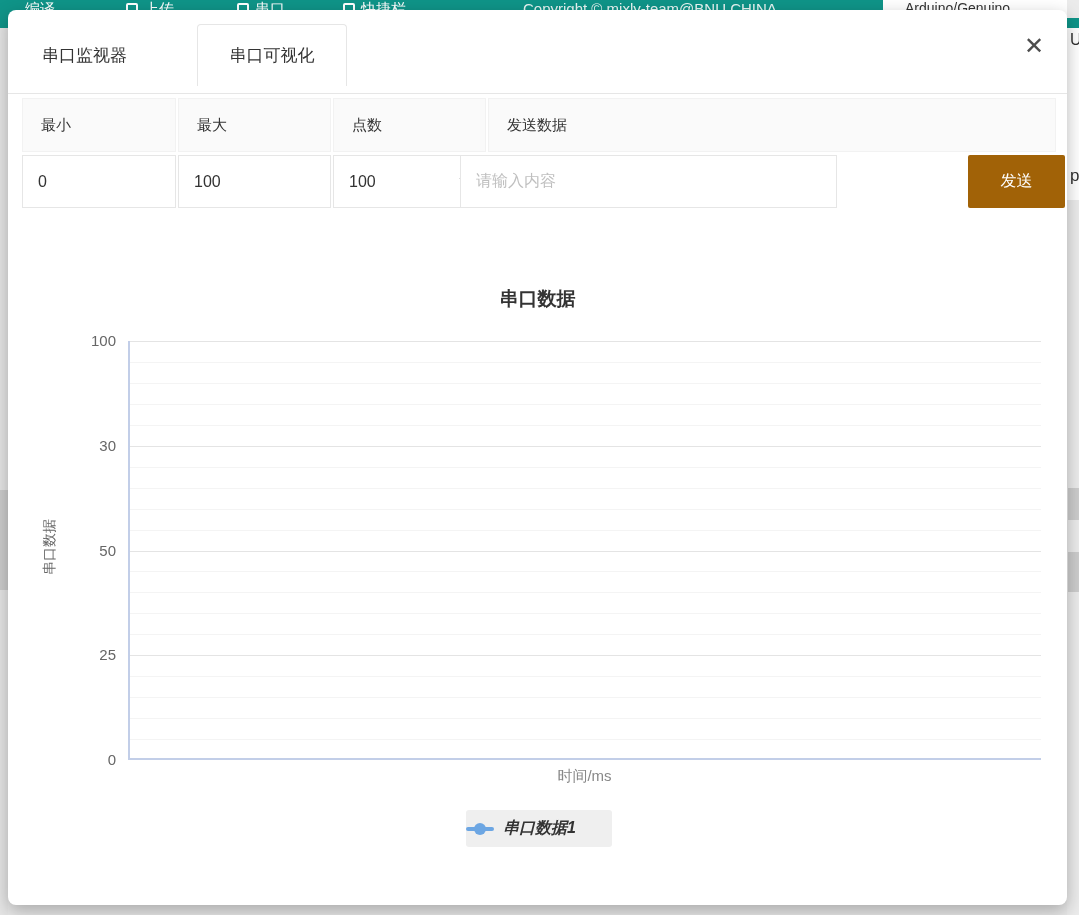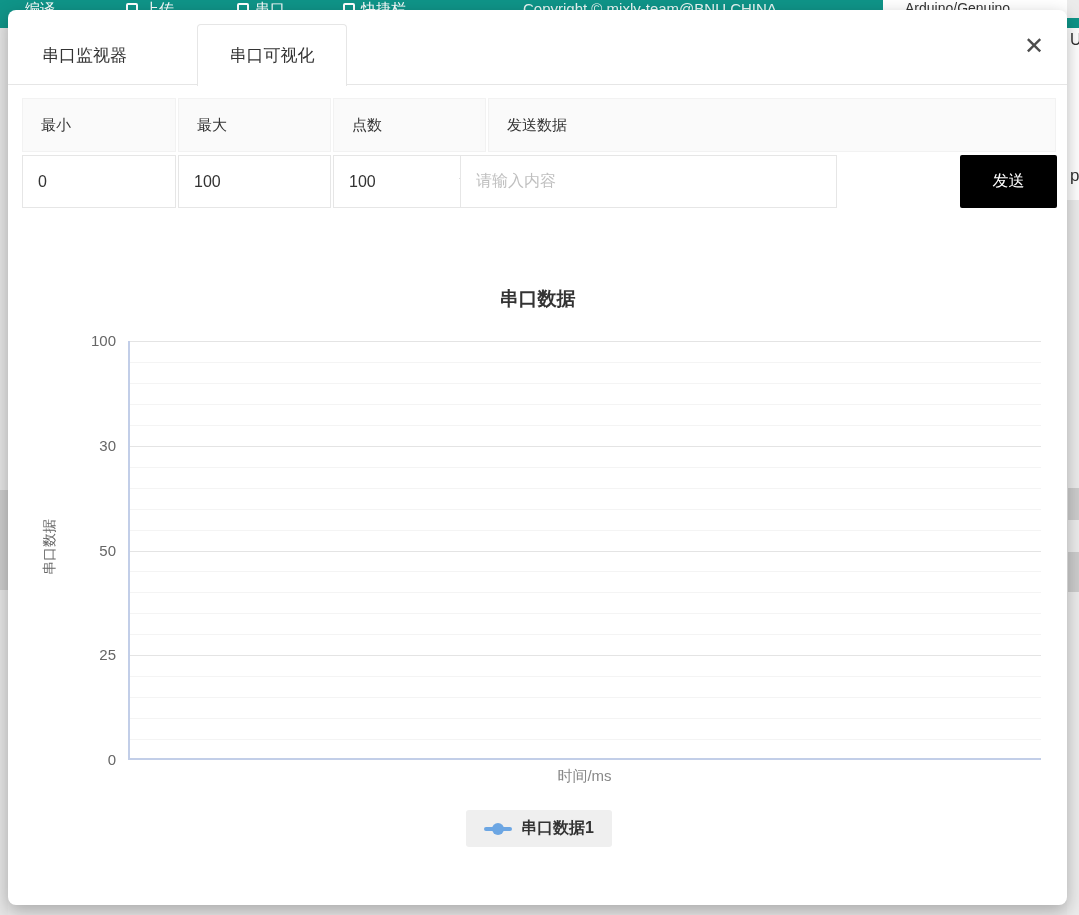--- a/index.html
+++ b/index.html
@@ -25,21 +25,21 @@
   #right-thumb1 { left:1068px; top:488px; width:11px; height:32px; }
   #right-thumb2 { left:1068px; top:552px; width:11px; height:40px; }
   #left-strip { left:0; top:28px; width:8px; height:887px; background:#e6e6e6; }
   #left-thumb { left:0; top:490px; width:8px; height:100px; }
 
   
   #modal { left:8px; top:10px; width:1059px; height:895px; background:#ffffff;
     border-radius:8px; box-shadow:0 6px 18px rgba(0,0,0,.28); }
 
   
-  #tabbar { left:0; top:0; width:1059px; height:75px; border-bottom:1px solid #e6e6e6; }
+  #tabbar { left:0; top:0; width:1059px; height:84px; border-bottom:1px solid #e6e6e6; }
   .tab { position:absolute; top:14px; height:62px; display:flex; align-items:center;
     justify-content:center; font-size:17px; color:#333; cursor:pointer; }
   #tab-monitor { left:4px; width:145px; }
   #tab-visual { left:149px; width:150px; background:#fff; border:1px solid #e6e6e6;
     border-bottom:none; border-radius:4px 4px 0 0; z-index:2; height:62px;margin-left:40px; }
   #close-btn { left:1008px; top:18px; width:36px; height:36px; font-size:24px; color:#4d4d4d;
     display:flex; align-items:center; justify-content:center; cursor:pointer; }
 
   
   .hcell { position:absolute; top:88px; height:54px; background:#fafafa; border:1px solid #f2f2f2;
@@ -70,21 +70,21 @@
   .grid { position:absolute; left:0; width:100%; height:1px; }
   .grid.major { background:#e4e4e4; }
   .grid.minor { background:#f4f4f4; }
   .ytick { position:absolute; width:48px; text-align:right; font-size:15px; color:#666; }
   #y-name { left:-18px; top:528px; width:120px; height:18px; text-align:center;
     font-size:14px; color:#666; transform:rotate(-90deg); }
   #x-name { left:120px; top:757px; width:913px; text-align:center; font-size:15px; color:#888; }
 
   
   #legend { left:458px; top:800px; width:146px; height:37px; background:#efefef; border-radius:3px;
-    display:flex; align-items:center; justify-content:center; gap:9px; cursor:pointer; }
+    display:flex; align-items:center; gap:9px; cursor:pointer;font-style:italic; }
   #legend-marker { position:relative; width:28px; height:12px; }
   #legend-line { position:absolute; left:0; top:4px; width:28px; height:4px; border-radius:2px; }
   #legend-dot { position:absolute; left:8px; top:0; width:12px; height:12px; border-radius:50%; }
   #legend-text { font-size:16px; font-weight:bold; color:#333; }
 </style>
 </head>
 <body>
 
 <div class="abs" id="toolbar">
   <span class="tb-item" style="left:25px"><span>编译</span></span>
@@ -118,21 +118,21 @@
   <div class="hcell" id="h-pts">点数</div>
   <div class="hcell" id="h-send">发送数据</div>
 
   <div class="icell" id="in-min">0</div>
   <div class="icell" id="in-max">100</div>
   <div class="icell" id="in-pts">
     <span>100</span>
     <span class="sel-arrow"></span>
   </div>
   <div class="icell" id="in-msg">请输入内容</div>
-  <button id="send-btn" style="background: #000000;">发送</button>
+  <button id="send-btn" style="background: #a16207; margin-left: 8px;">发送</button>
 
   <div class="abs" id="chart-title">串口数据</div>
   <div class="abs" id="y-name">串口数据</div>
   <div class="abs" id="plot-area">
       <div class="grid major" style="top: 0px;"></div>
       <div class="grid minor" style="top: 20.95px;"></div>
       <div class="grid minor" style="top: 41.9px;"></div>
       <div class="grid minor" style="top: 62.85px;"></div>
       <div class="grid minor" style="top: 83.8px;"></div>
       <div class="grid major" style="top: 104.75px;"></div>

